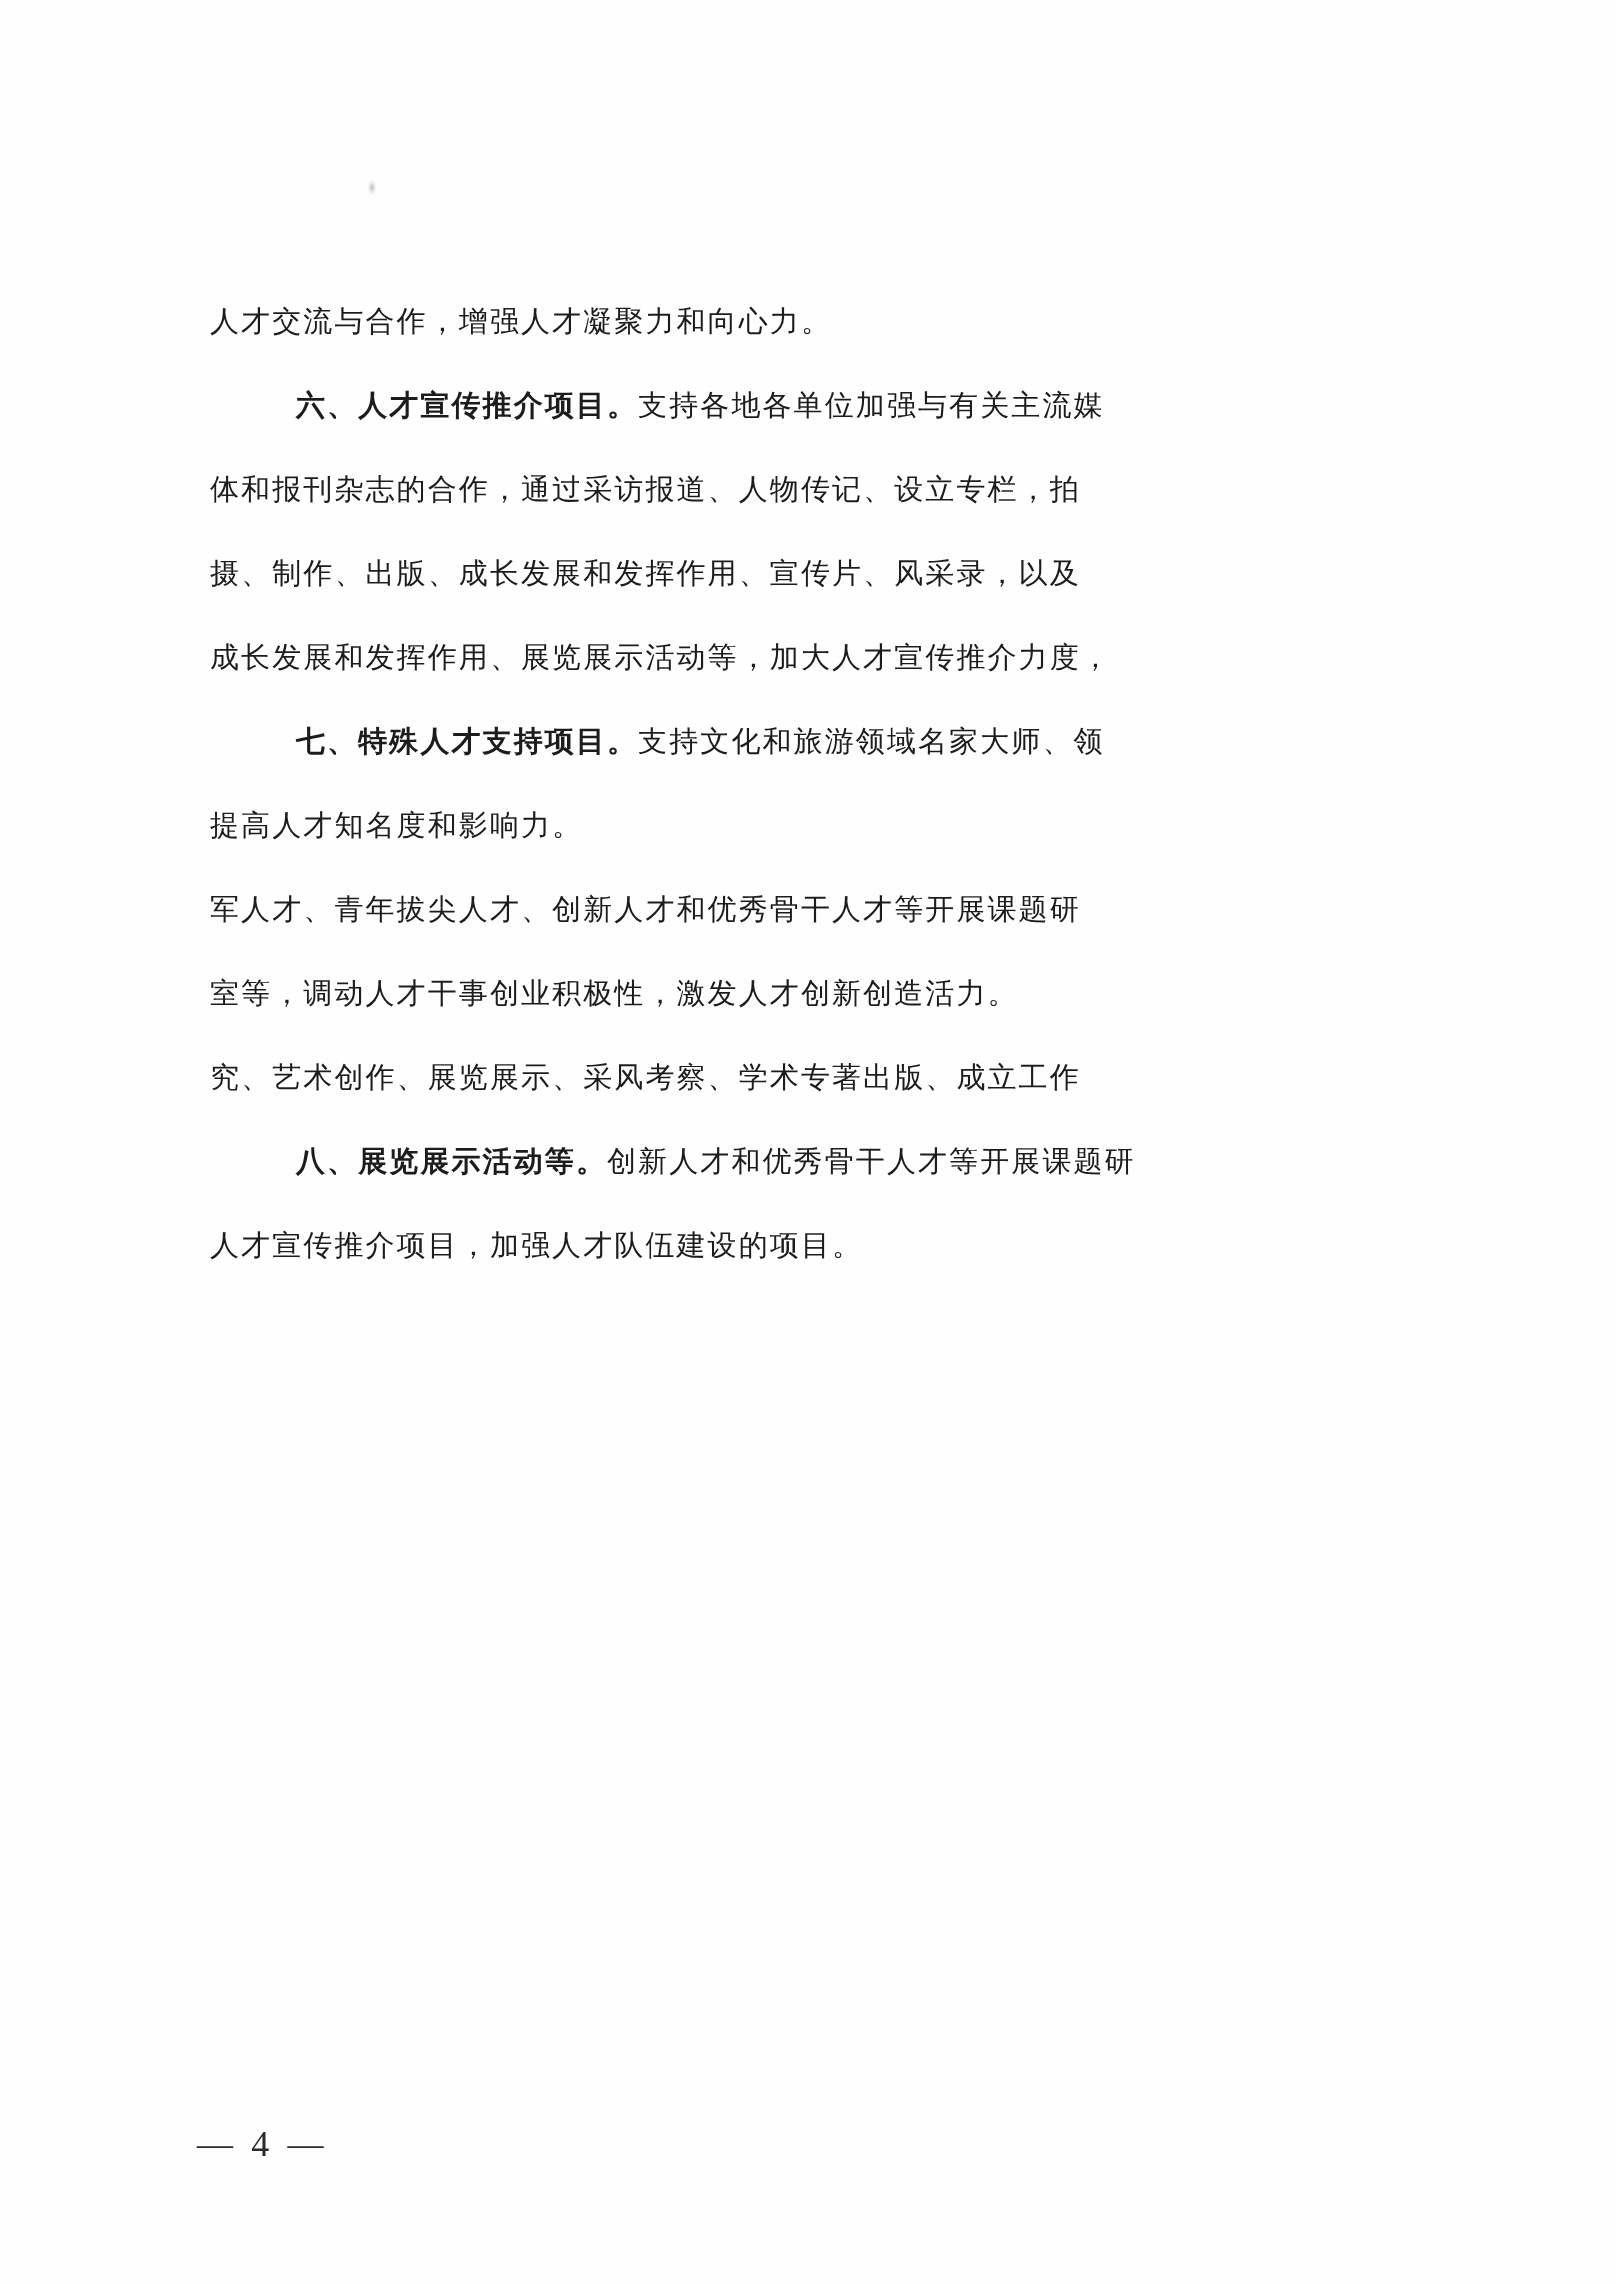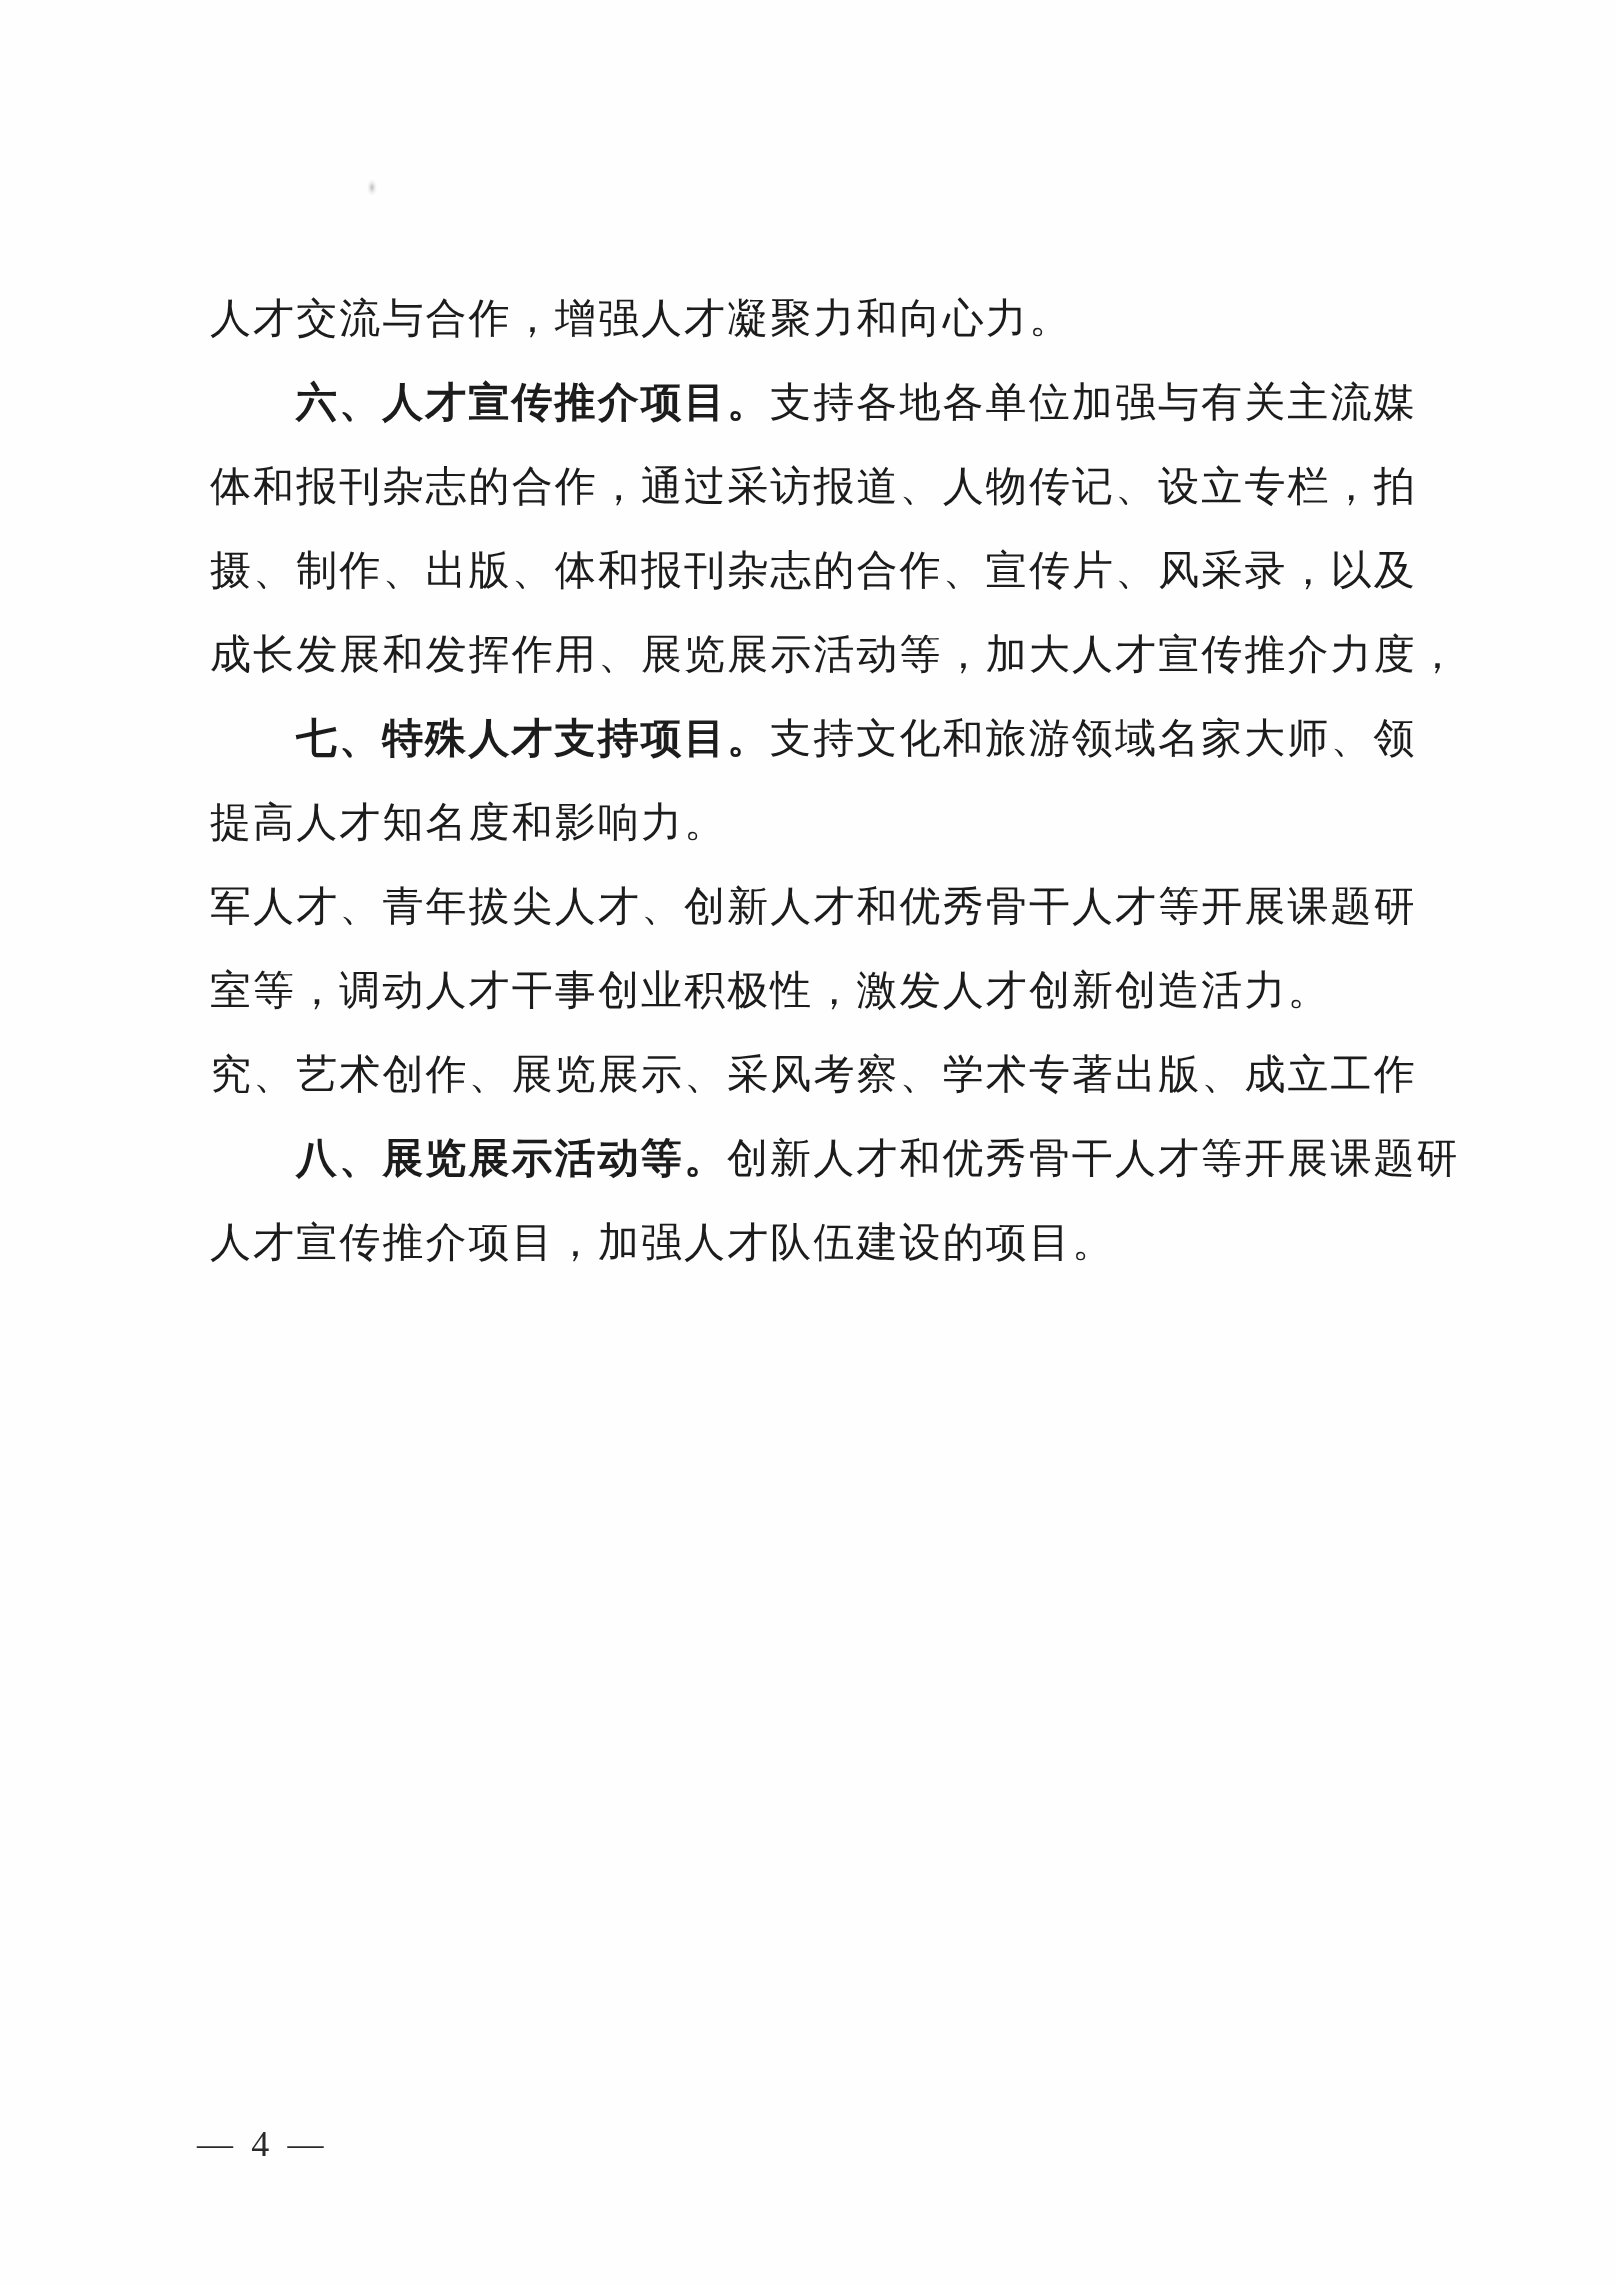--- a/index.html
+++ b/index.html
@@ -28,24 +28,23 @@
   .textblock {
     position: absolute;
     left: 210px;
     top: 279px;
     width: 1209px;
   }
   .line {
     margin: 0;
     height: 84px;
     line-height: 84px;
-    font-size: 41px;
+    font-size: 29px;
     letter-spacing: 2.1px;
     white-space: nowrap;
-    font-family: Liberation Mono, monospace;
   }
   .line.indent {
     padding-left: 86px;
   }
   .hd {
     font-weight: bold;
     text-align: right;
   }
   .pageno {
     position: absolute;
@@ -60,21 +59,21 @@
 <body>
 
 <div class="sheet">
 
   <div class="smudge"></div>
 
   <main class="textblock">
     <p class="line"><b class="hd"></b><span>人才交流与合作，增强人才凝聚力和向心力。</span></p>
     <p class="line indent"><b class="hd">六、人才宣传推介项目。</b><span>支持各地各单位加强与有关主流媒</span></p>
     <p class="line"><b class="hd"></b><span>体和报刊杂志的合作，通过采访报道、人物传记、设立专栏，拍</span></p>
-    <p class="line"><b class="hd"></b><span>摄、制作、出版、体和报刊杂志的合作、宣传片、风采录，以及</span></p>
+    <p class="line"><b class="hd"></b><span>摄、制作、出版、成长发展和发挥作用、宣传片、风采录，以及</span></p>
     <p class="line"><b class="hd"></b><span>成长发展和发挥作用、展览展示活动等，加大人才宣传推介力度，</span></p>
     <p class="line indent"><b class="hd">七、特殊人才支持项目。</b><span>支持文化和旅游领域名家大师、领</span></p>
     <p class="line"><b class="hd"></b><span>提高人才知名度和影响力。</span></p>
     <p class="line"><b class="hd"></b><span>军人才、青年拔尖人才、创新人才和优秀骨干人才等开展课题研</span></p>
     <p class="line"><b class="hd"></b><span>室等，调动人才干事创业积极性，激发人才创新创造活力。</span></p>
     <p class="line"><b class="hd"></b><span>究、艺术创作、展览展示、采风考察、学术专著出版、成立工作</span></p>
     <p class="line indent"><b class="hd">八、展览展示活动等。</b><span>创新人才和优秀骨干人才等开展课题研</span></p>
     <p class="line"><b class="hd"></b><span>人才宣传推介项目，加强人才队伍建设的项目。</span></p>
   </main>
 

